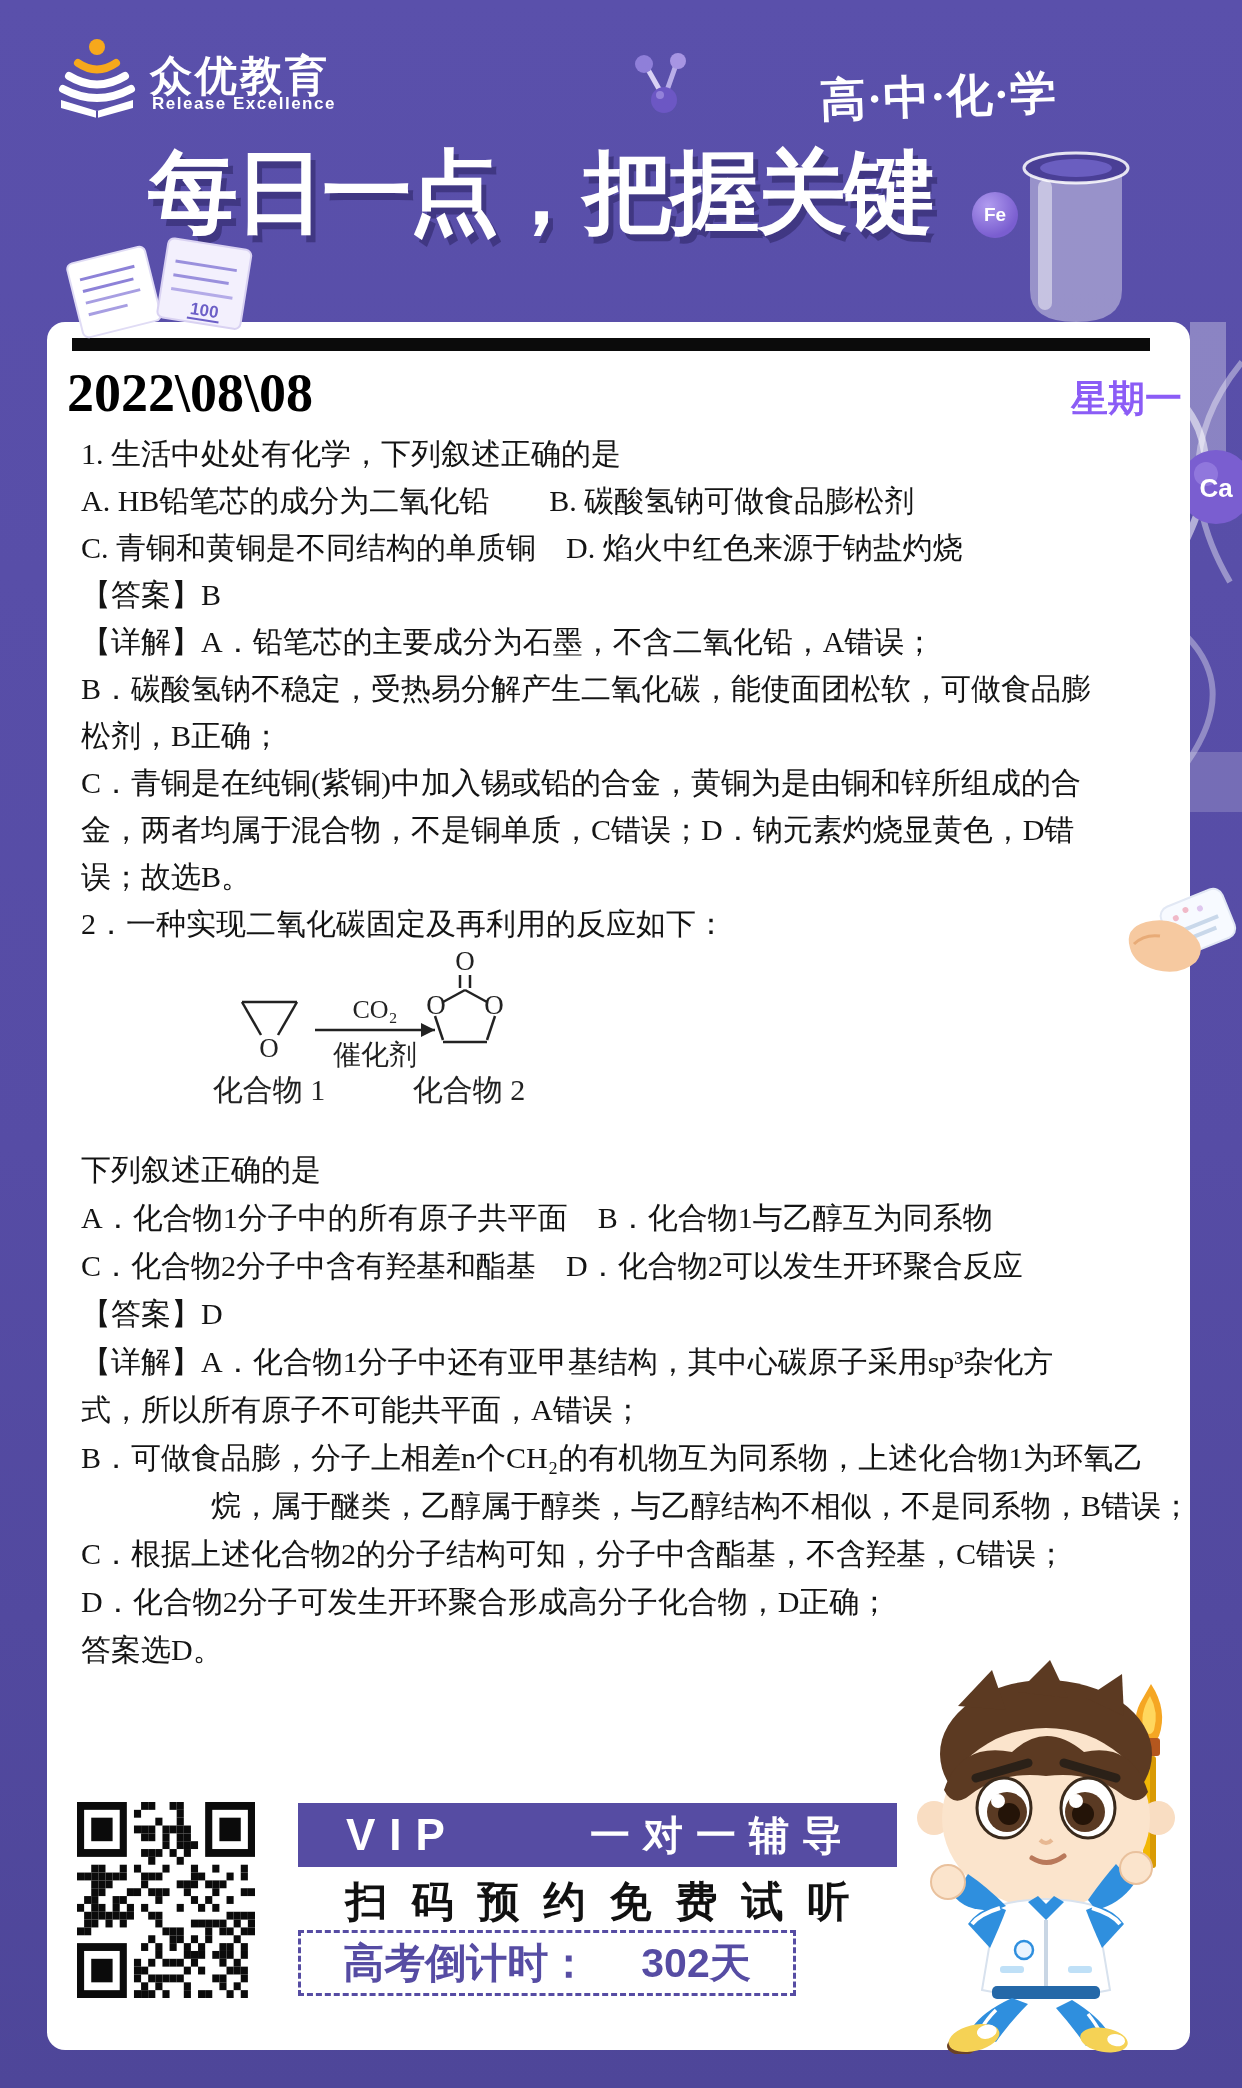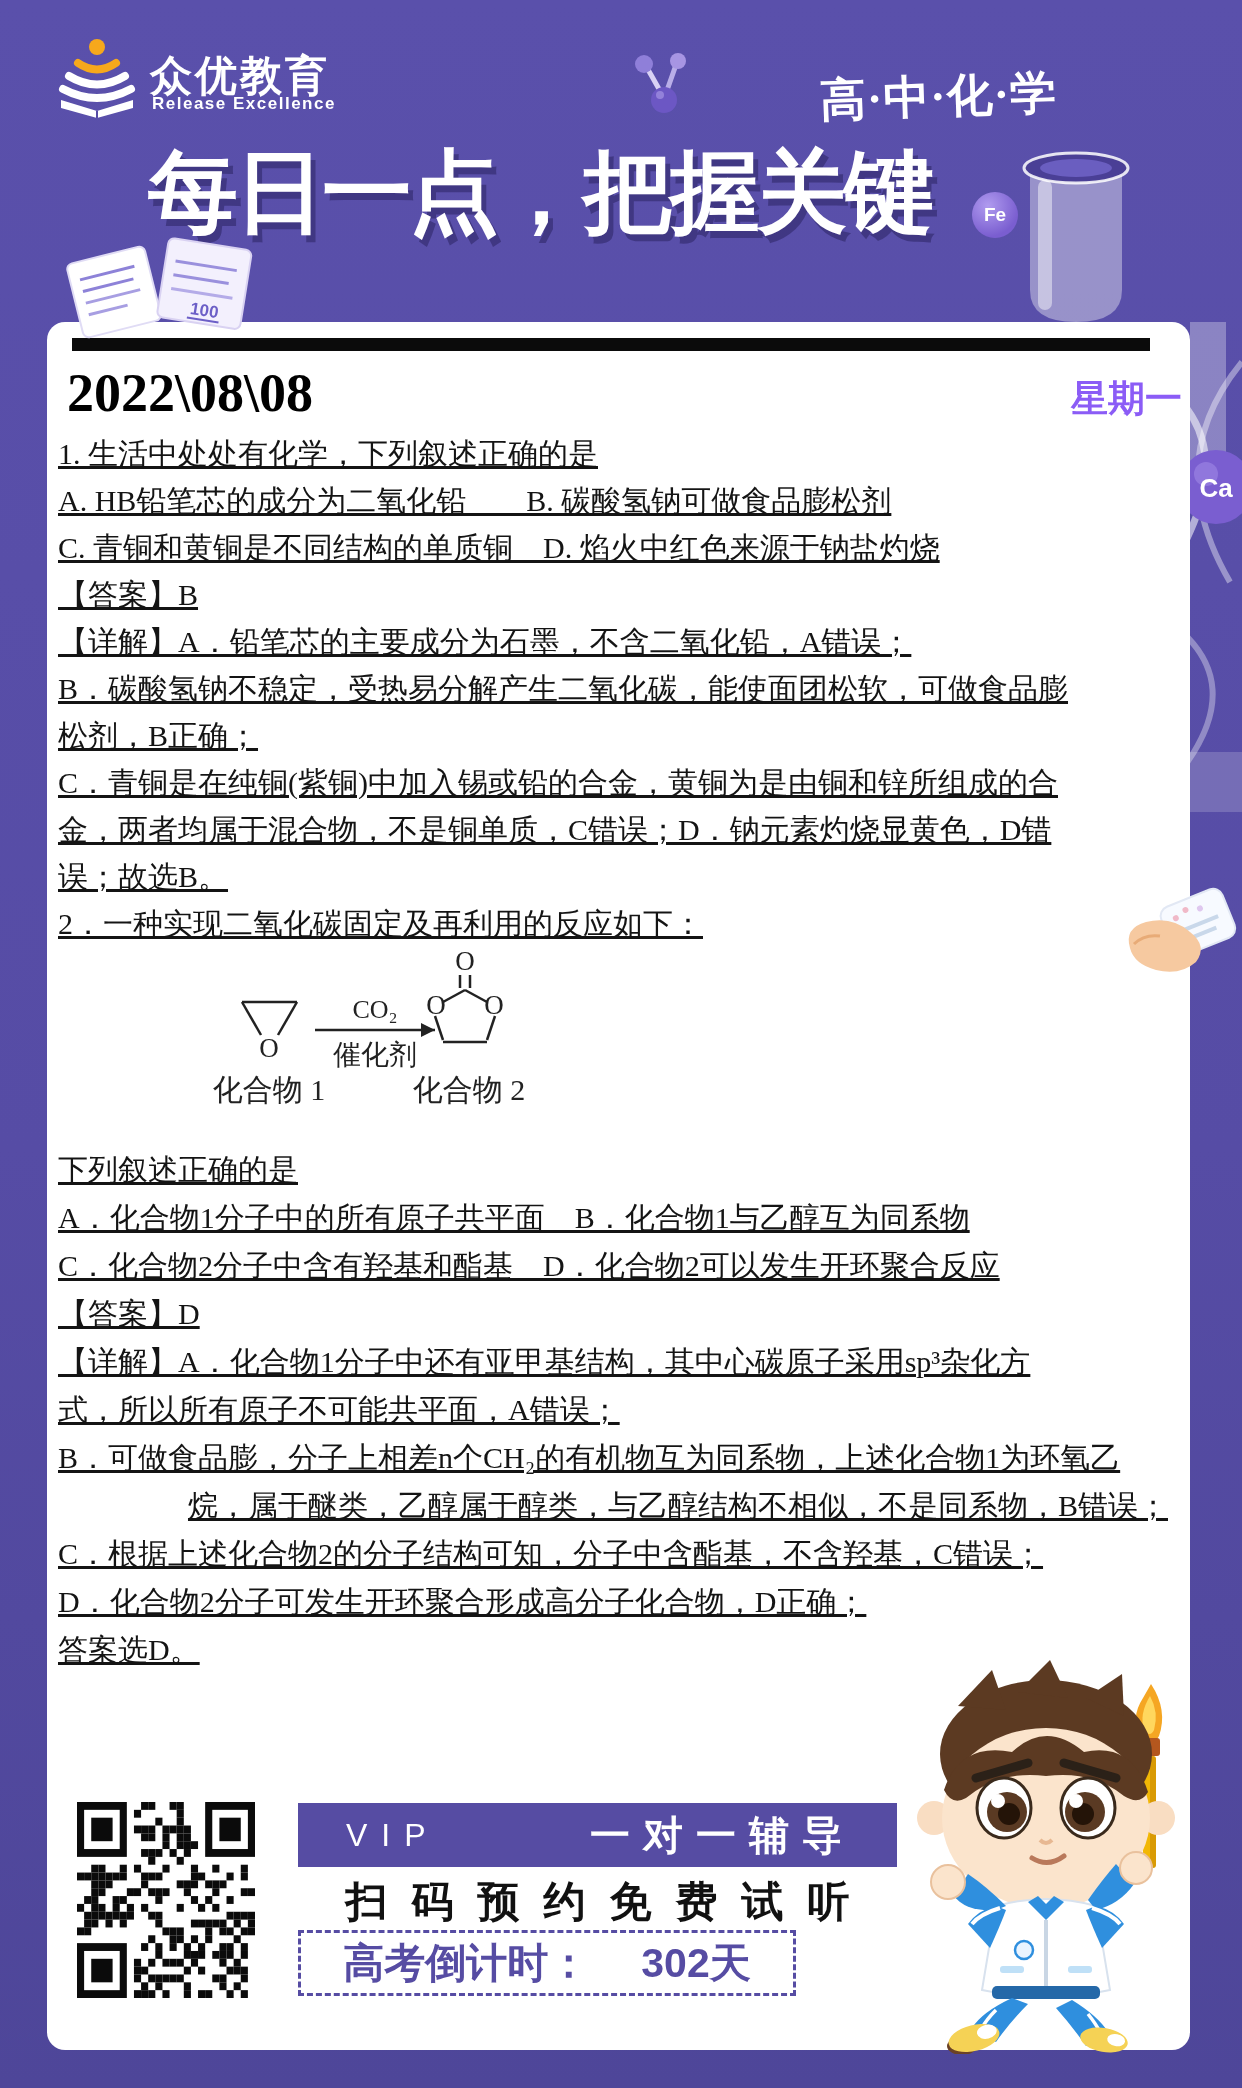--- a/index.html
+++ b/index.html
@@ -16,30 +16,30 @@
   .main-title{font-size:90px;font-weight:900;color:#fff;letter-spacing:-3px;white-space:nowrap;
               text-shadow:5px 7px 0 rgba(44,36,98,.55);}
   .fe-ball{width:46px;height:46px;border-radius:50%;background:radial-gradient(circle at 35% 30%,#b09bef,#7a5ed0 70%);
            color:#fff;font-weight:700;font-size:19px;display:flex;align-items:center;justify-content:center;z-index:1;}
   
   .card{left:47px;top:322px;width:1143px;height:1728px;background:#fff;z-index:2;border-radius:18px;}
   .black-bar{left:25px;top:16px;width:1078px;height:13px;background:#0b0b0b;}
   .date{left:20px;top:40px;font-family:"Liberation Serif","DejaVu Serif",serif;font-weight:700;font-size:54px;color:#000;letter-spacing:0;}
   .weekday{left:960px;top:52px;width:175px;text-align:right;font-family:"Liberation Serif","DejaVu Serif",serif;
            font-weight:700;font-size:37px;color:#8b5cf6;}
-  .line{left:11px;width:1110px;font-family:"Liberation Serif","DejaVu Serif",serif;font-size:30px;color:#141414;
-        white-space:nowrap;text-decoration:underline;}
+  .line{left:34px;width:1110px;font-family:"Liberation Serif","DejaVu Serif",serif;font-size:30px;color:#141414;
+        white-space:nowrap;}
   
   .diagram{left:100px;top:620px;width:430px;height:195px;}
   .diagram text{font-family:"Liberation Serif","DejaVu Serif",serif;fill:#222;}
   
   .qr{left:30px;top:1480px;width:178px;height:196px;background:#fff;}
   .vip-banner{left:251px;top:1481px;width:599px;height:64px;background:#564ca3;color:#fff;
               display:flex;align-items:center;justify-content:space-between;padding:0 42px 0 48px;box-sizing:border-box;}
-  .vip-left{font-size:32px;font-weight:400;letter-spacing:14px;}
+  .vip-left{font-size:44px;font-weight:700;letter-spacing:14px;}
   .vip-right{font-size:40px;font-weight:900;letter-spacing:13px;}
   .scan-line{left:251px;top:1552px;width:599px;text-align:center;font-size:42px;font-weight:900;color:#111;
              letter-spacing:24px;text-indent:24px;white-space:nowrap;}
   .dash-box{left:251px;top:1608px;width:498px;height:66px;border:3px dashed #564ca3;box-sizing:border-box;
             display:flex;align-items:center;justify-content:center;gap:52px;color:#564ca3;}
   .cd-label,.cd-value{font-size:41px;font-weight:900;white-space:nowrap;}
   .mascot{left:853px;top:1336px;width:292px;height:396px;z-index:3;}
 </style>
 </head>
 <body>

